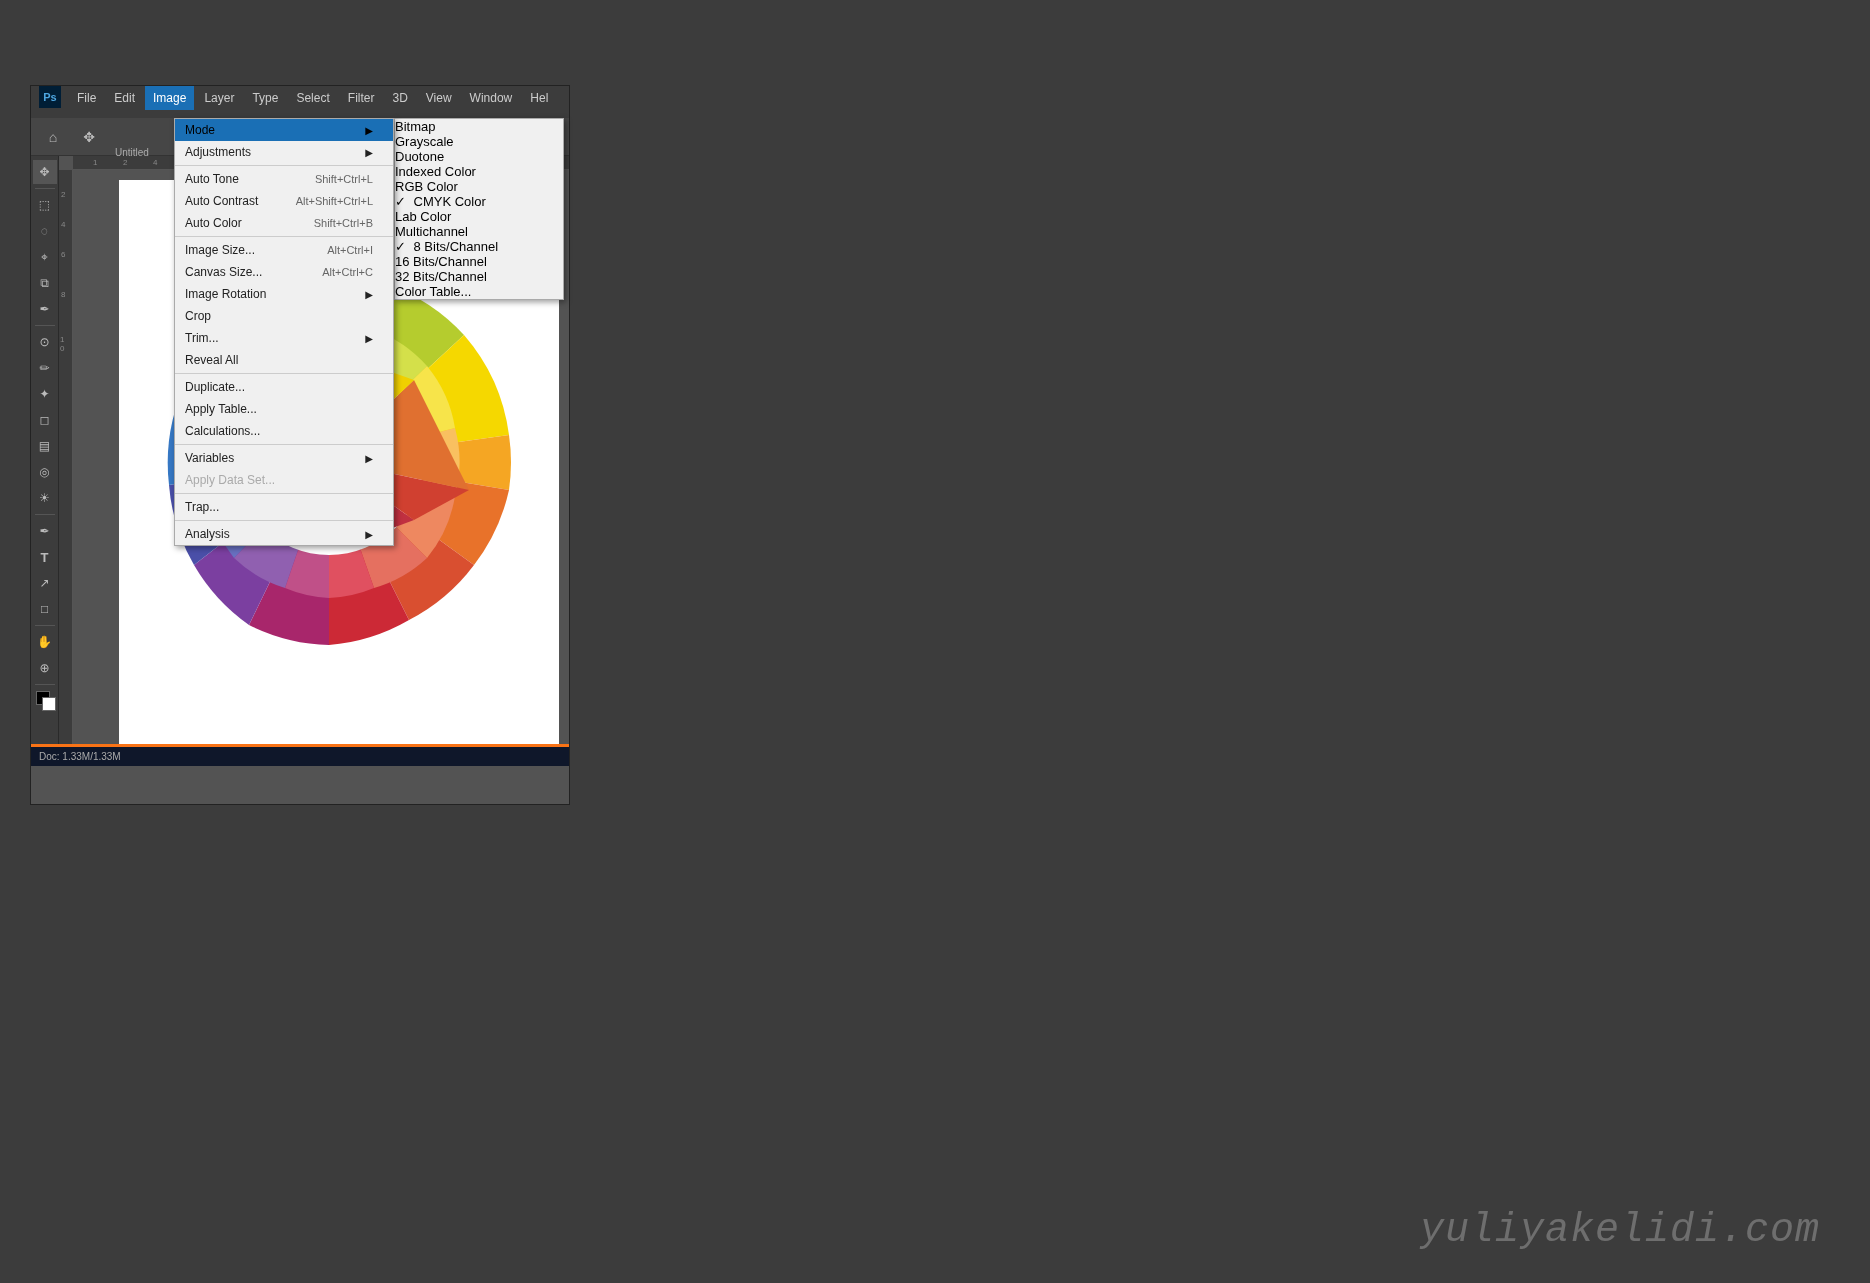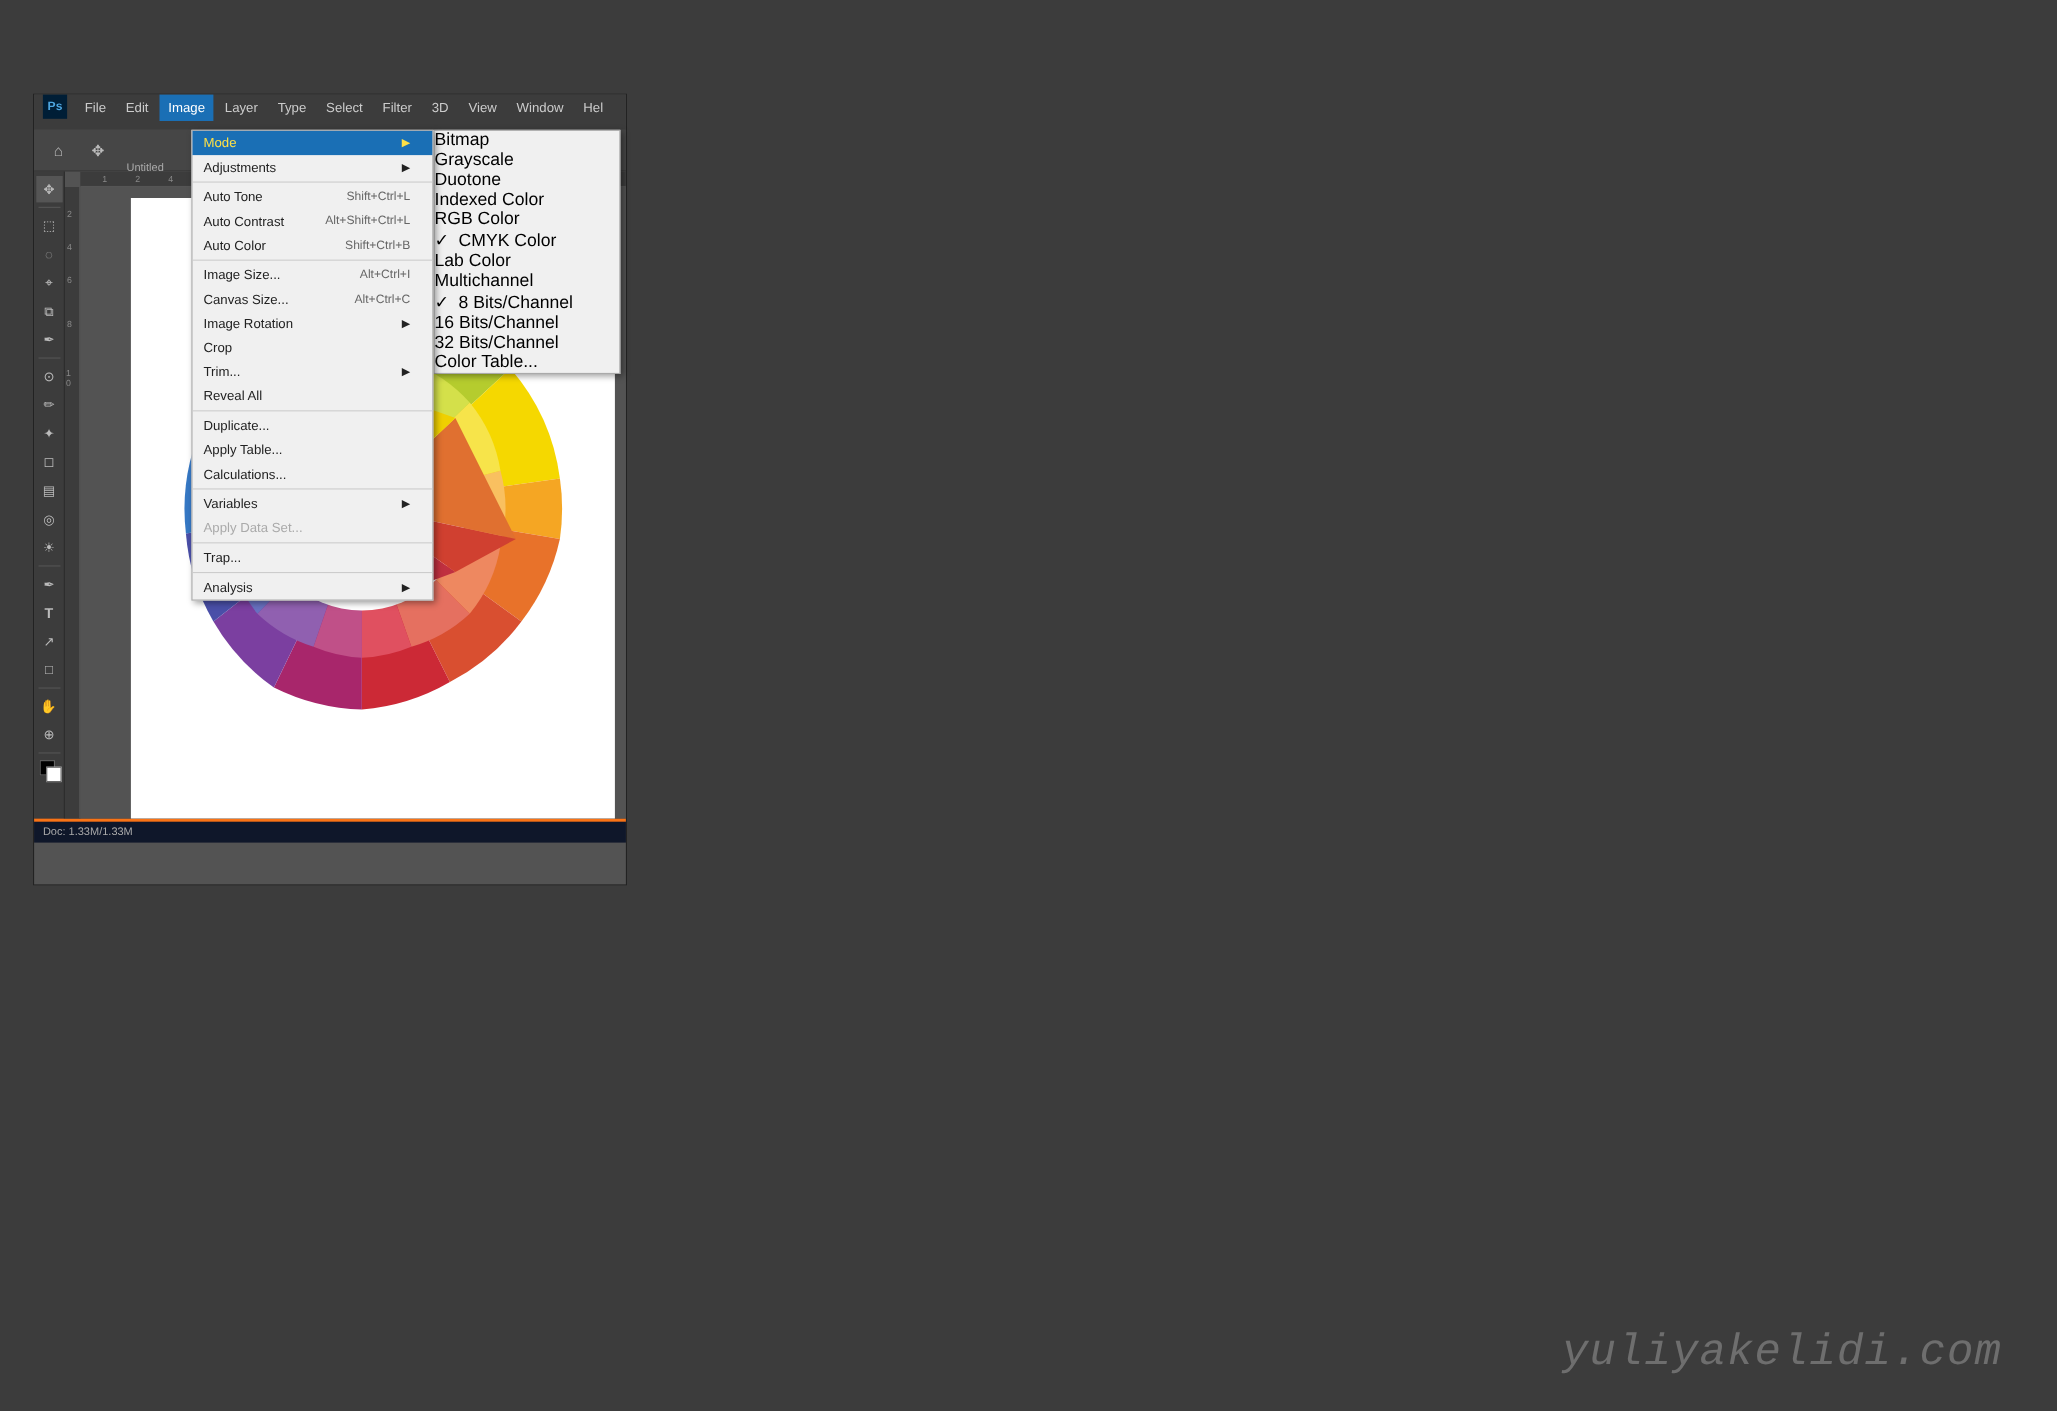--- a/index.html
+++ b/index.html
@@ -154,21 +154,21 @@
 
     
     .mode-submenu {
       position: absolute;
       left: 100%;
       top: 0;
       background: #f0f0f0;
       border: 1px solid #aaa;
       box-shadow: 2px 2px 6px rgba(0,0,0,0.4);
       min-width: 160px;
-      font-size: 16px;
+      font-size: 13px;
     }
 
     
     .status-bar {
       height: 22px;
       background: #0f172a;
       border-top: 3px solid #f97316;
       display: flex;
       align-items: center;
       padding: 0 8px;
@@ -330,21 +330,21 @@
       </div>
     </div>
 
   </div>
 
   <div class="status-bar">
     <span style="font-size:10px;color:#aaa;">Doc: 1.33M/1.33M</span>
   </div>
 
   <div class="menu-dropdown" style="position:absolute;left:143px;top:32px;min-width:220px;">
-    <div class="dd-item active" style="background:#1a6fb5;color:#fde047;position:relative;gap:32px;">
+    <div class="dd-item active" style="background:#1a6fb5;color:#000000;position:relative;gap:32px;">
       <span>Mode</span>
       <span class="dd-arrow">▶</span>
     </div>
     <div class="dd-item">
       <span>Adjustments</span>
       <span class="dd-arrow">▶</span>
     </div>
     <div class="dd-separator"></div>
     <div class="dd-item">
       <span>Auto Tone</span>

